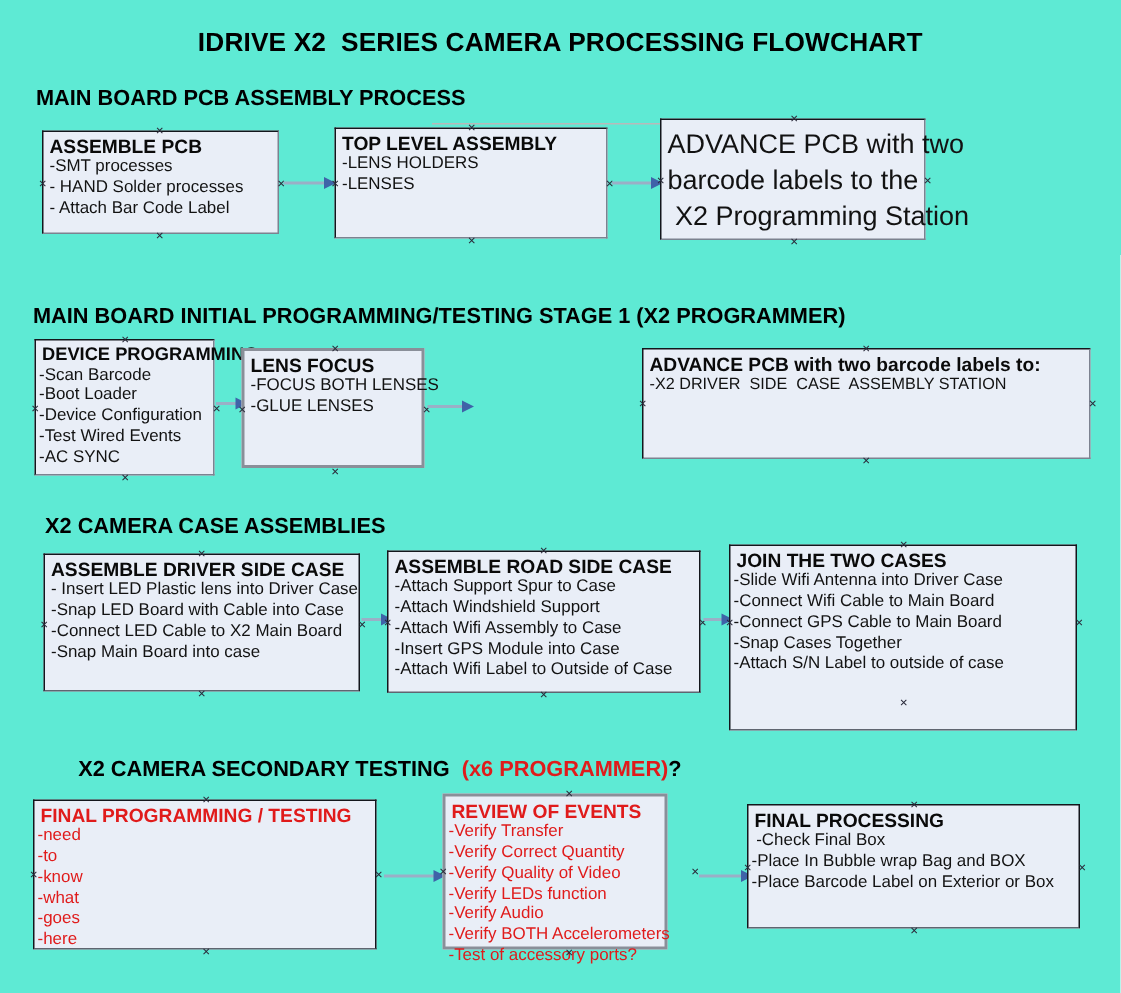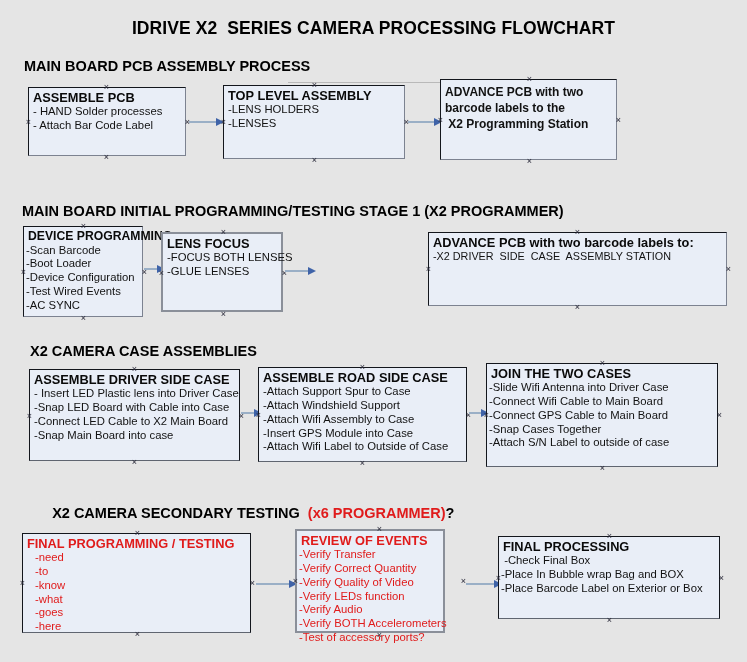--- a/index.html
+++ b/index.html
@@ -5,21 +5,21 @@
 <style>
   html, body {
     margin: 0;
     padding: 0;
     background: #ffffff;
   }
   #canvas {
     position: relative;
     width: 747px;
     height: 662px;
-    background: #e5e5e5;
+    background: #5eead4;
     font-family: "Liberation Sans", sans-serif;
     overflow: hidden;
   }
 
   .doc-title {
     position: absolute;
     left: 0; top: 18px;
     width: 747px;
     text-align: center;
     font-size: 17.5px;
@@ -73,21 +73,21 @@
     margin: 0 0 0 4px;
   }
   .pbox .bline {
     font-size: 11.3px;
     color: #121212;
     line-height: 1.215;
     white-space: pre;
   }
 
   
-  .pbox.allbold .bline { font-weight: bold; font-size: 12px; line-height: 1.32; }
+  .pbox.allbold .bline { font-weight: normal; font-size: 18px; line-height: 1.32; }
 
   
   .pbox.redtext .btitle { color: #e01b1b; }
   .pbox.redtext .bline  { color: #e01b1b; }
 
   
   .handle {
     position: absolute;
     width: 7px; height: 7px;
     color: #2a2a3a;
@@ -125,20 +125,21 @@
 <div id="canvas">
 
   <div class="doc-title">IDRIVE X2  SERIES CAMERA PROCESSING FLOWCHART</div>
 
   <div class="section-head" style="left:24px; top:58px;">MAIN BOARD PCB ASSEMBLY PROCESS</div>
   <div class="guideline" style="left:288px; top:82px; width:160px;"></div>
 
   <div class="pbox" style="left:28px; top:87px; width:158px; height:69px;">
     <div class="btitle">ASSEMBLE PCB</div>
     <div class="blines">
+      <div class="bline">-SMT processes</div>
       <div class="bline">- HAND Solder processes</div>
       <div class="bline">- Attach Bar Code Label</div>
     </div>
     <span class="handle" style="left:74px; top:-4px;"></span>
     <span class="handle" style="left:74px; top:66px;"></span>
     <span class="handle" style="left:-4px; top:31px;"></span>
     <span class="handle" style="left:155px; top:31px;"></span>
   </div>
 
   <div class="arrow-line" style="left:189px; top:121px; width:29px;"></div>
@@ -247,42 +248,42 @@
     </div>
     <span class="handle" style="left:100px; top:-4px;"></span>
     <span class="handle" style="left:100px; top:92px;"></span>
     <span class="handle" style="left:-4px; top:44px;"></span>
     <span class="handle" style="left:206px; top:44px;"></span>
   </div>
 
   <div class="arrow-line" style="left:469px; top:412px; width:15px;"></div>
   <div class="arrow-head" style="left:481px; top:408.5px;"></div>
 
-  <div class="pbox dark" style="left:486px; top:363px; width:232px; height:104px;">
+  <div class="pbox dark" style="left:486px; top:363px; width:232px; height:124px;">
     <div class="btitle">JOIN THE TWO CASES</div>
     <div class="blines" style="margin-left:2px;">
       <div class="bline">-Slide Wifi Antenna into Driver Case</div>
       <div class="bline">-Connect Wifi Cable to Main Board</div>
       <div class="bline">-Connect GPS Cable to Main Board</div>
       <div class="bline">-Snap Cases Together</div>
       <div class="bline">-Attach S/N Label to outside of case</div>
     </div>
     <span class="handle" style="left:112px; top:-4px;"></span>
     <span class="handle" style="left:112px; top:101px;"></span>
     <span class="handle" style="left:-4px; top:48px;"></span>
     <span class="handle" style="left:229px; top:48px;"></span>
   </div>
 
   <div class="section-head" style="left:36px; top:489px;">
     <span>X2 CAMERA SECONDARY TESTING  </span><span class="red">(x6 PROGRAMMER)</span><span>?</span>
   </div>
 
   <div class="pbox dark redtext" style="left:22px; top:533px; width:229px; height:100px;">
     <div class="btitle">FINAL PROGRAMMING / TESTING</div>
-    <div class="blines" style="margin-left:12px;">
+    <div class="blines" style="margin-left:2px;">
       <div class="bline">-need</div>
       <div class="bline">-to</div>
       <div class="bline">-know</div>
       <div class="bline">-what</div>
       <div class="bline">-goes</div>
       <div class="bline">-here</div>
     </div>
     <span class="handle" style="left:111px; top:-4px;"></span>
     <span class="handle" style="left:111px; top:97px;"></span>
     <span class="handle" style="left:-4px; top:46px;"></span>

